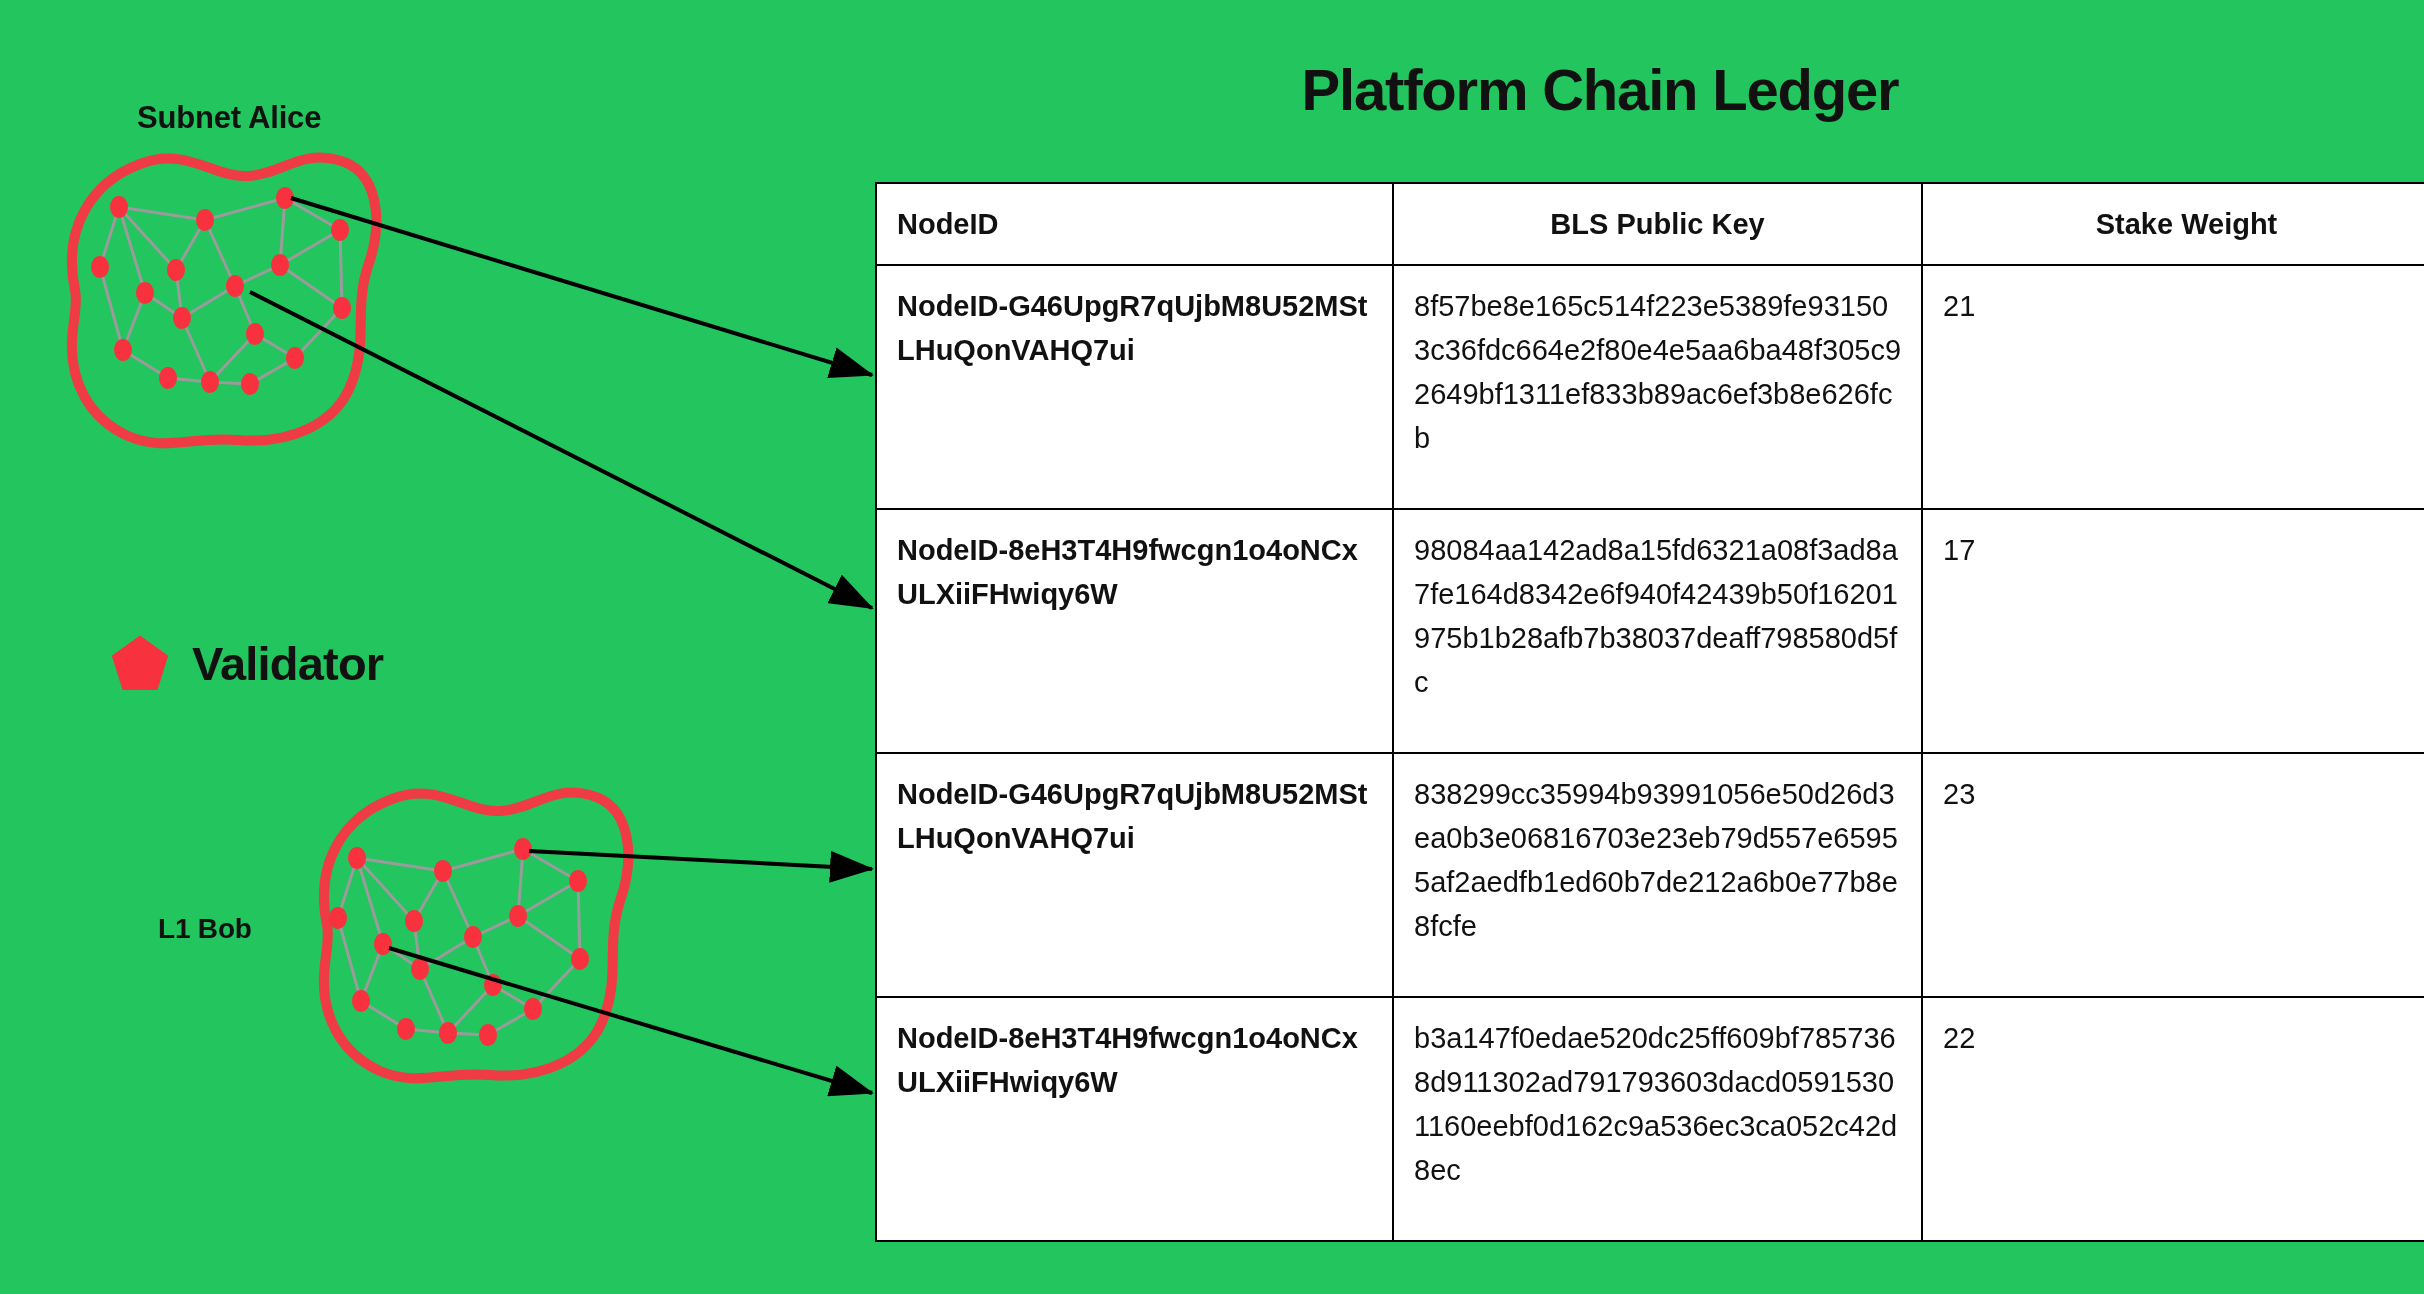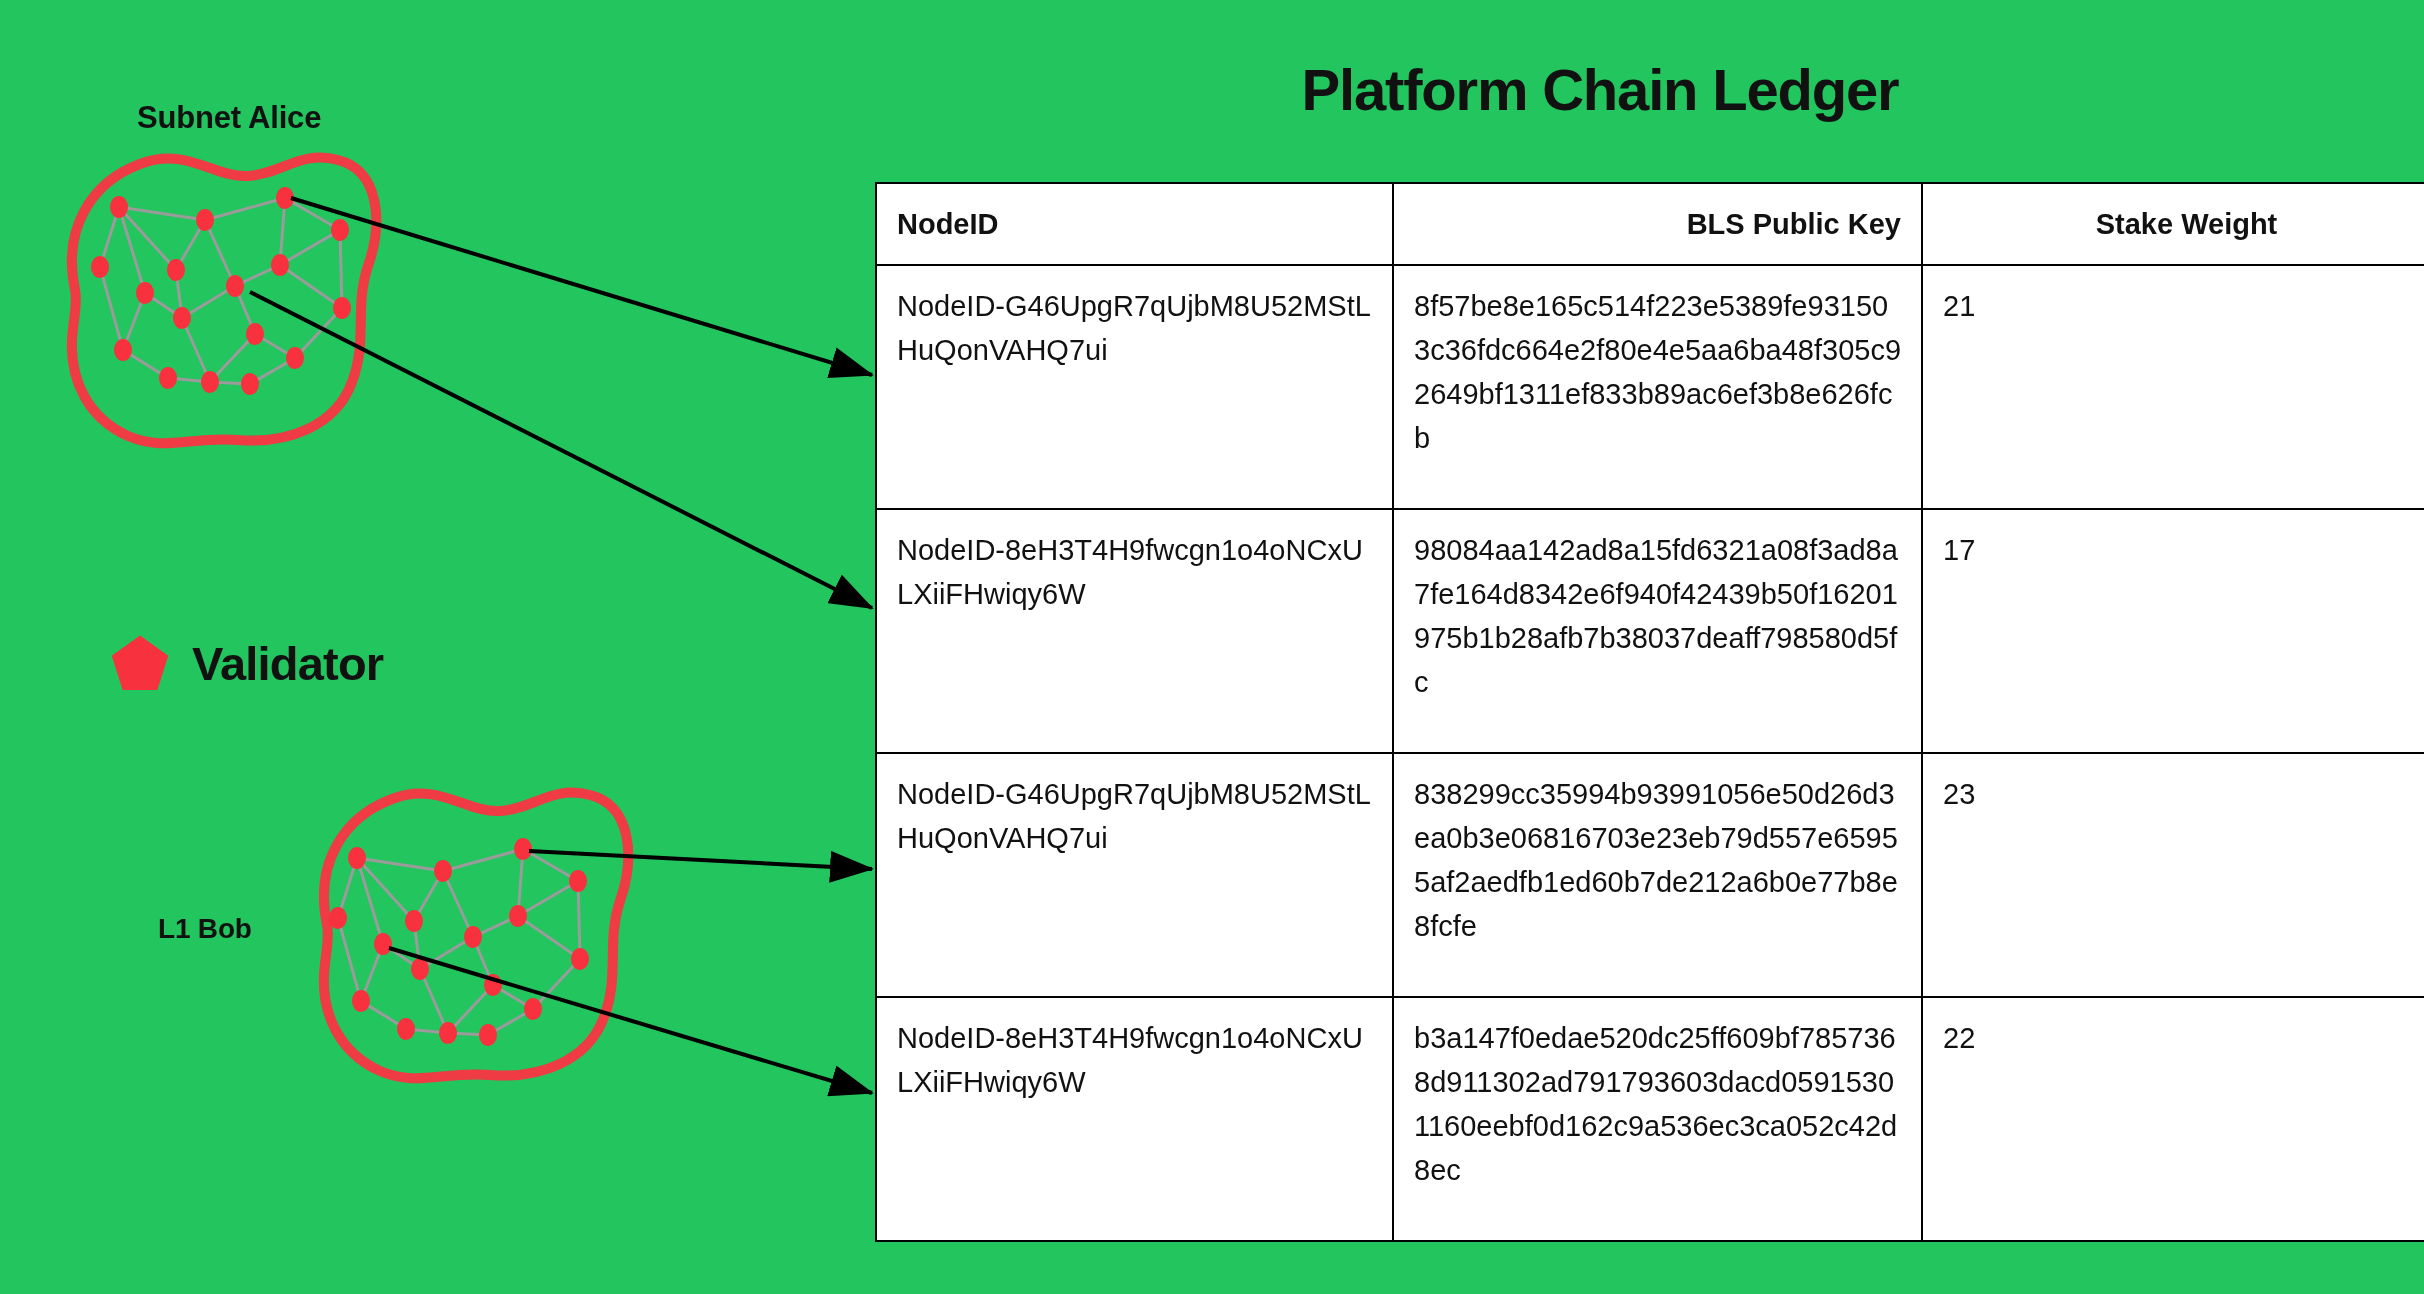--- a/index.html
+++ b/index.html
@@ -109,23 +109,23 @@
   }
   table#ledger-table th {
     font-weight: bold;
     height: 60px;
     vertical-align: middle;
     padding-top: 10px;
     padding-bottom: 10px;
     word-break: normal;
   }
   th.col-nodeid   { width: 475px; text-align: left; }
-  th.col-blskey   { width: 487px; text-align: right; }
+  th.col-blskey   { width: 487px; text-align: center; }
   th.col-stake    { width: 487px; text-align: center; }
-  td.cell-nodeid  { height: 206px; }
+  td.cell-nodeid  { height: 206px; font-weight: bold; }
   td.cell-blskey  { height: 206px; margin-top: 18px; }
   td.cell-stake   { height: 206px; text-align: left; }
 </style>
 </head>
 <body>
 
 <div id="canvas">
 
   <svg id="diagram-svg" viewBox="0 0 2424 1294" xmlns="http://www.w3.org/2000/svg">
 

